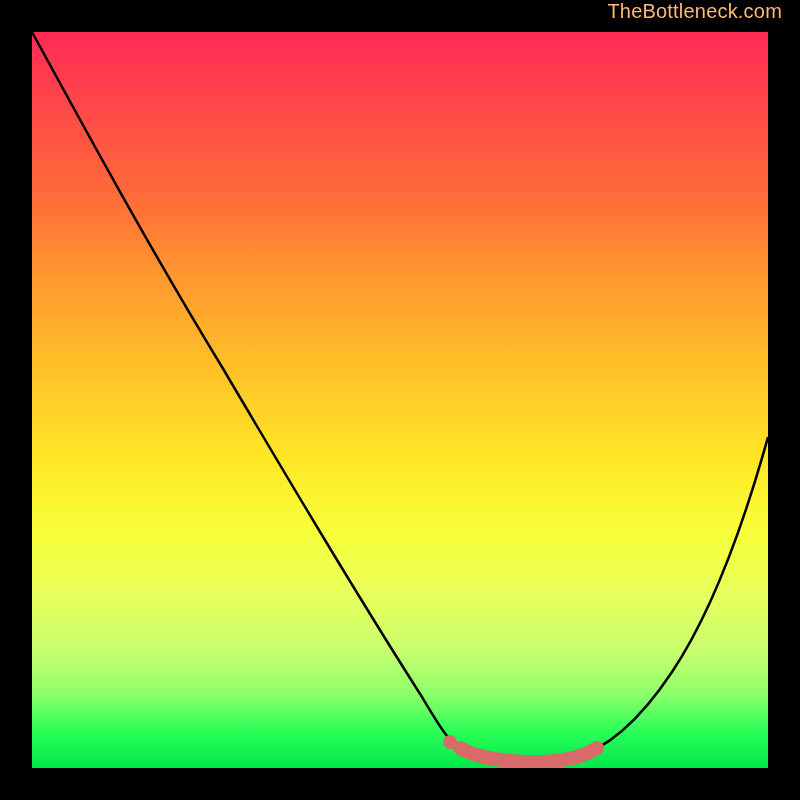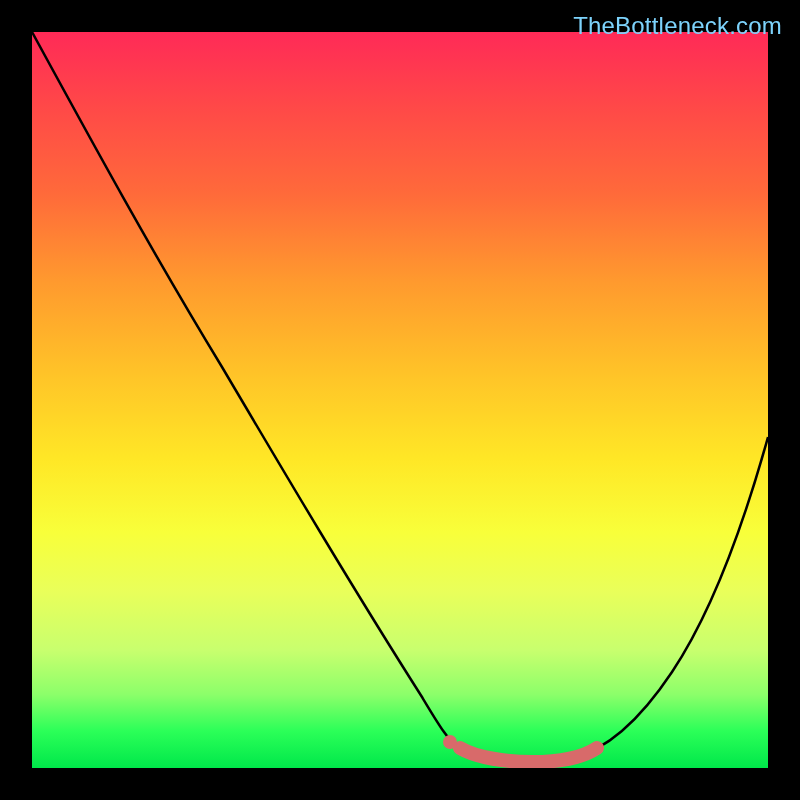--- a/index.html
+++ b/index.html
@@ -42,24 +42,24 @@
   }
   .plot-svg {
     position: absolute;
     left: 32px;
     top: 32px;
     width: 736px;
     height: 736px;
   }
   .brand {
     position: absolute;
-    top: 12px;
+    top: 0;
     right: 18px;
-    color: #7dd3fc;
-    font-size: 24px;
+    color: #fdba74;
+    font-size: 20px;
     font-weight: 500;
     letter-spacing: 0.2px;
   }
 </style>
 </head>
 <body>
 
 <div class="frame">
 
   <div class="plot-bg"></div>

